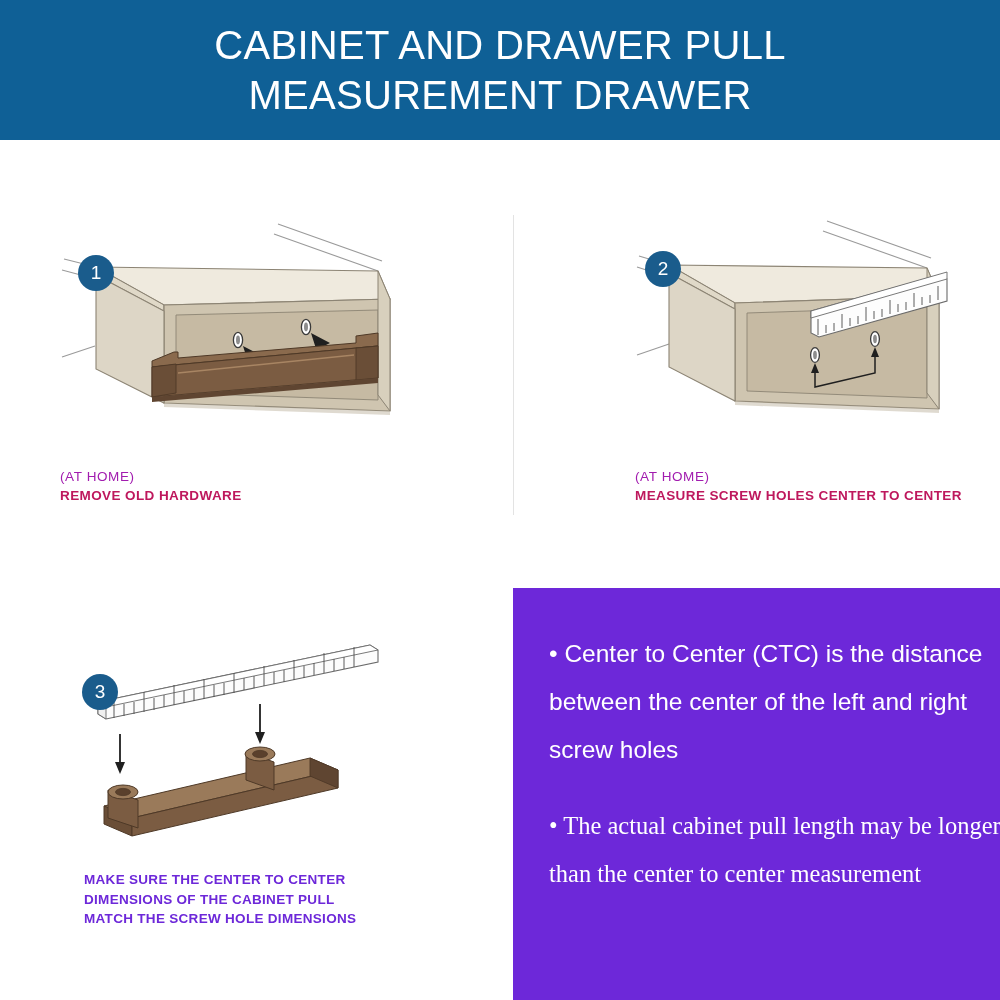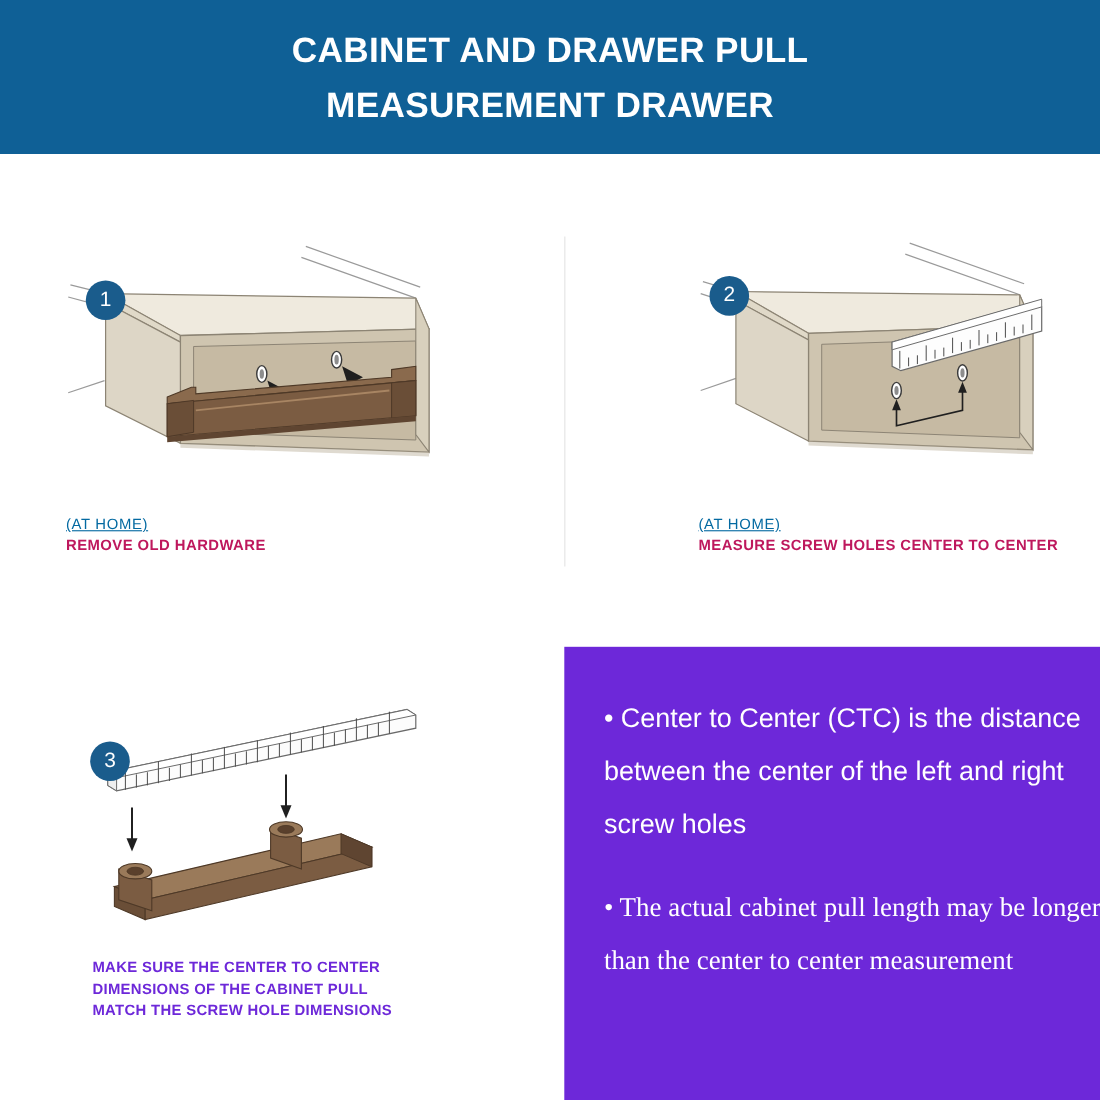--- a/index.html
+++ b/index.html
@@ -13,22 +13,22 @@
 
   
   .header {
     position: absolute; left: 0; top: 0; width: 1000px; height: 140px;
     background: #0f6096;
     display: flex; flex-direction: column;
     align-items: center; justify-content: center;
   }
   .header-line {
     color: #ffffff;
-    font-weight: bold;
-    font-size: 32px;
+    font-weight: normal;
+    font-size: 40px;
     letter-spacing: 0.3px;
     line-height: 50px;
     text-align: center;
     white-space: nowrap;
   }
 
   
   .v-divider {
     position: absolute; left: 513px; top: 215px;
     width: 1px; height: 300px;
@@ -48,27 +48,26 @@
     width: 36px; height: 36px; border-radius: 50%;
     background: #1a5c8c;
     color: #ffffff;
     display: flex; align-items: center; justify-content: center;
     font-size: 19px; font-weight: normal;
     z-index: 5;
   }
 
   .caption { position: absolute; }
   .cap-small {
-    color: #0369a1;
+    color: #a21caf;
     font-size: 13.5px;
     font-weight: normal;
     letter-spacing: 0.6px;
     line-height: 19px;
     white-space: nowrap;
-    text-decoration: underline;
   }
   .cap-title {
     color: #be185d;
     font-size: 13.5px;
     font-weight: bold;
     letter-spacing: 0.4px;
     line-height: 19px;
     white-space: nowrap;
   }
   .cap-block {

